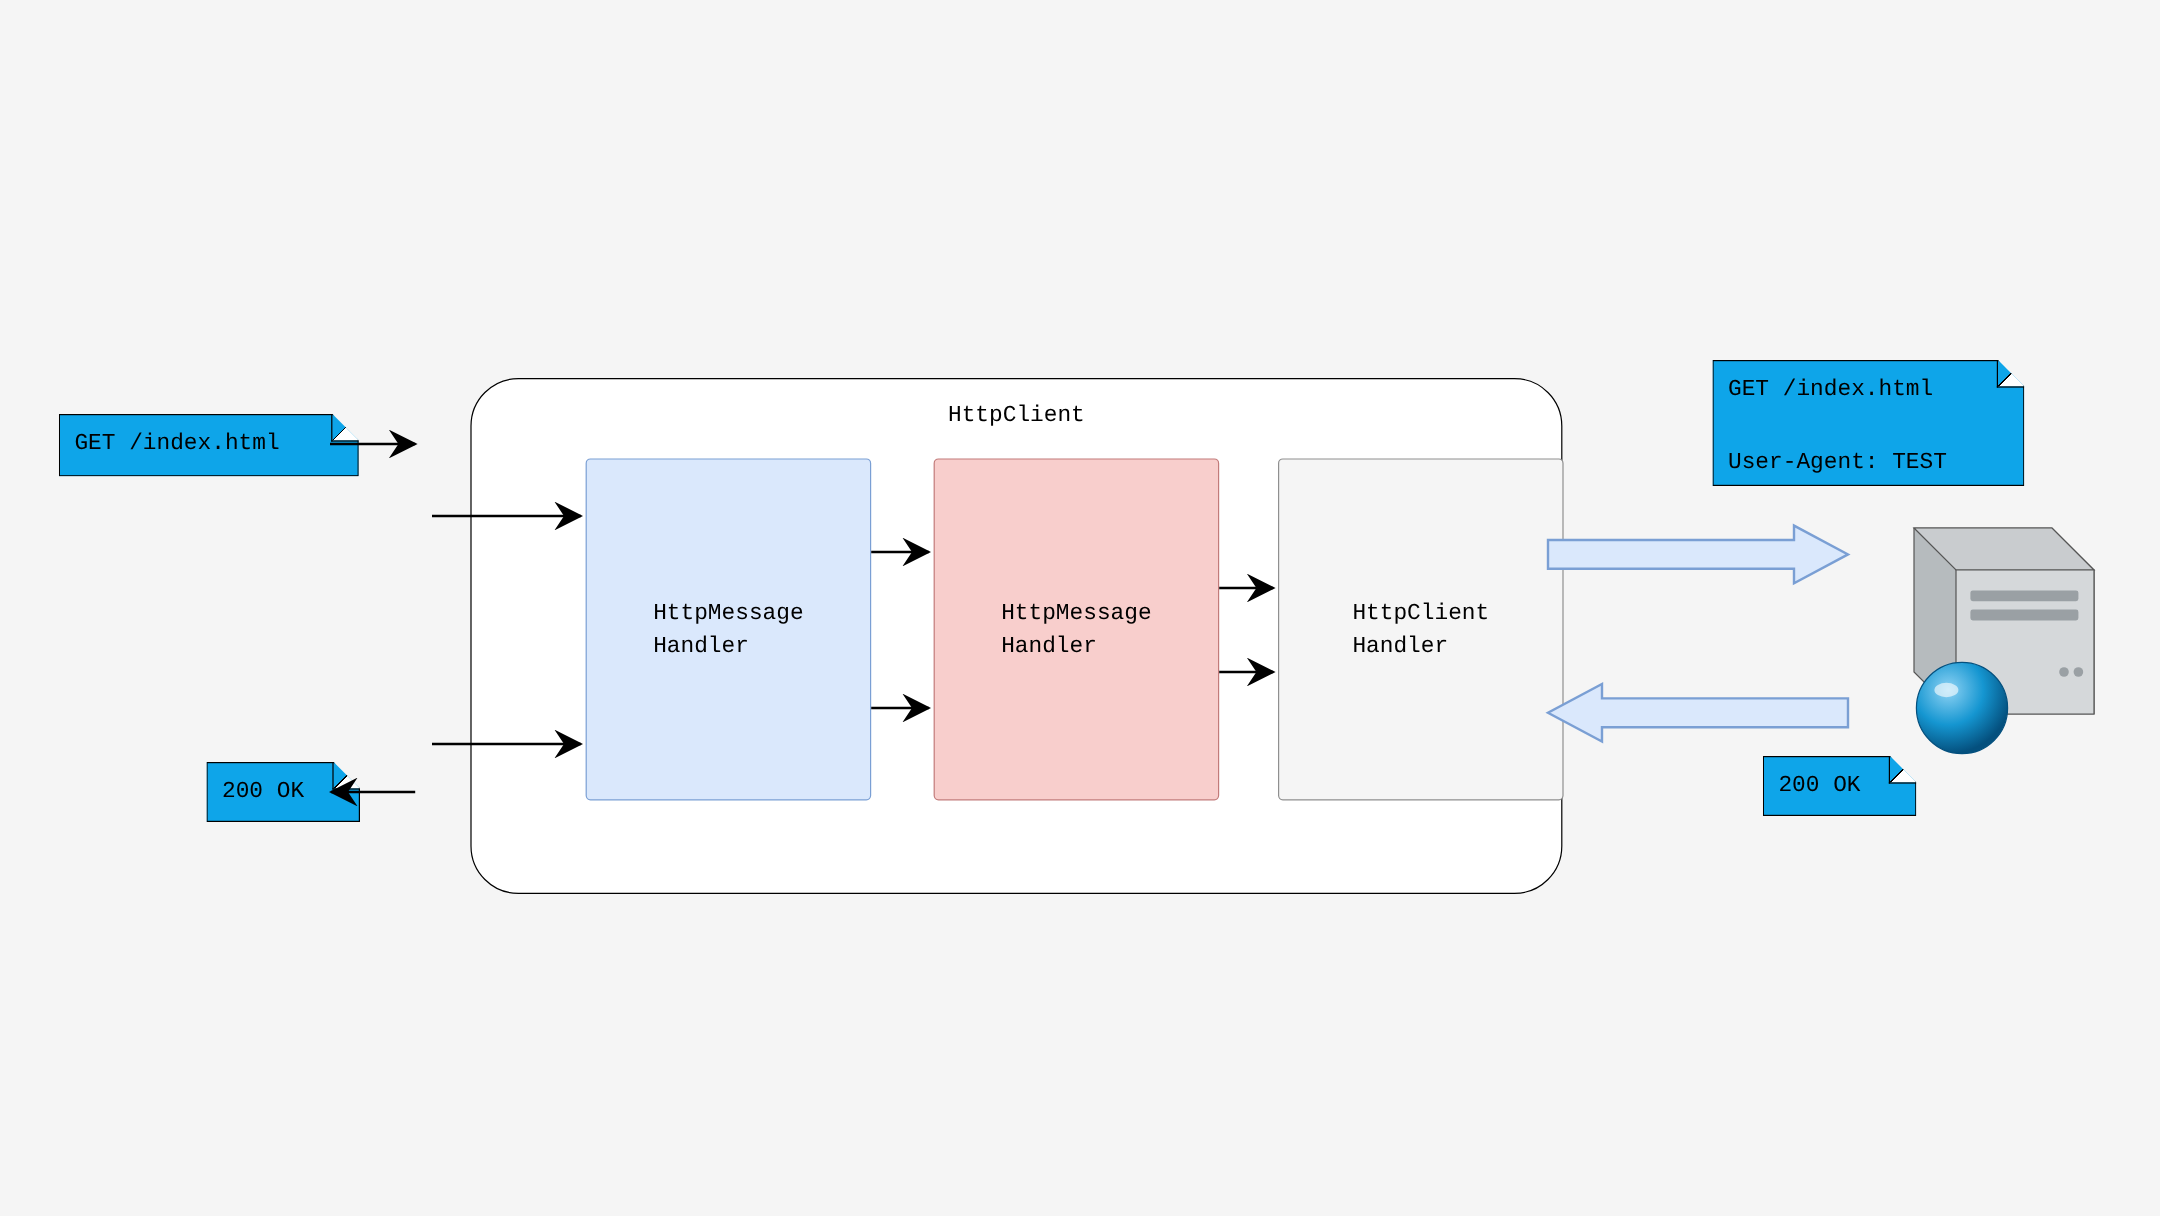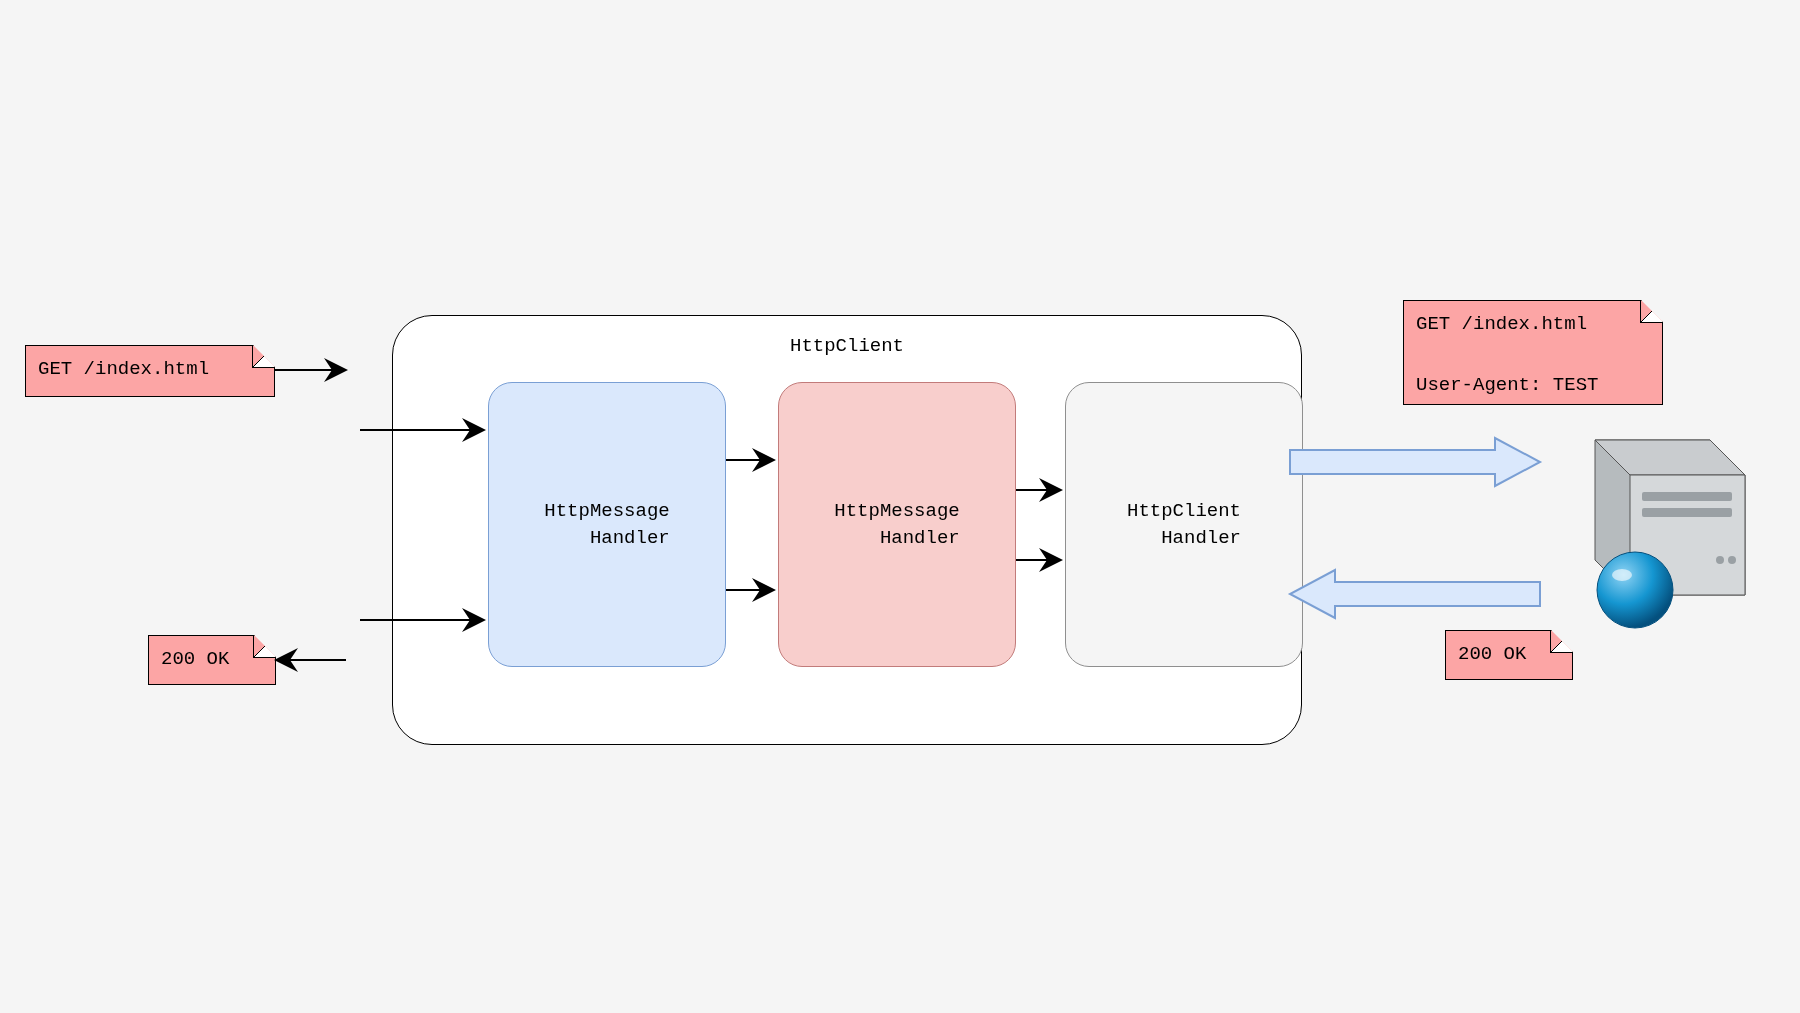--- a/index.html
+++ b/index.html
@@ -24,38 +24,39 @@
   .container {
     border: 1.5px solid #000;
     border-radius: 40px;
     background: #fff;
   }
   .container-title {
     text-align: center;
   }
   .box {
     border: 1.5px solid;
-    border-radius: 24px;
+    border-radius: 4px;
     display: flex;
     align-items: center;
     justify-content: center;
-    text-align: right;
+    text-align: left;
     line-height: 1.4;
     white-space: pre;
   }
   .box-blue   { background: #dae8fc; border-color: #7a9fd4; }
   .box-red    { background: #f8cecc; border-color: #c27b7a; }
   .box-grey   { background: #f5f5f5; border-color: #8f8f8f; }
 
   .note {
-    background: #fca5a5;
+    background: #0ea5e9;
     border: 1.5px solid #000;
     padding: 8px 12px;
     line-height: 1.6;
     white-space: pre;
+    margin-left: 24px;
   }
   .dogear::after {
     content: "";
     position: absolute;
     top: -1px; right: -1px;
     width: 22px; height: 22px;
     background: linear-gradient(135deg, transparent 49%, #000 49%, #000 52%, #fff 52%);
     border-left: 1.5px solid #000;
     border-bottom: 1.5px solid #000;
   }

